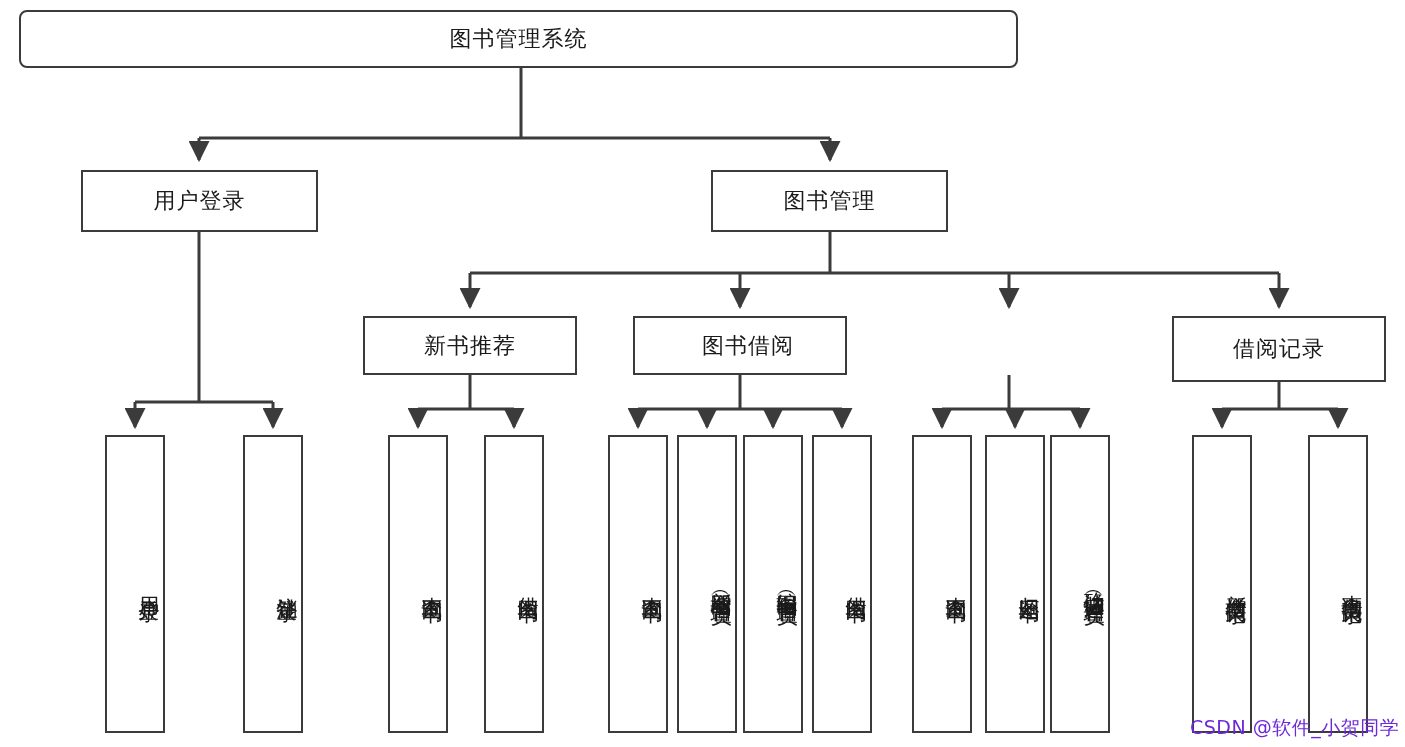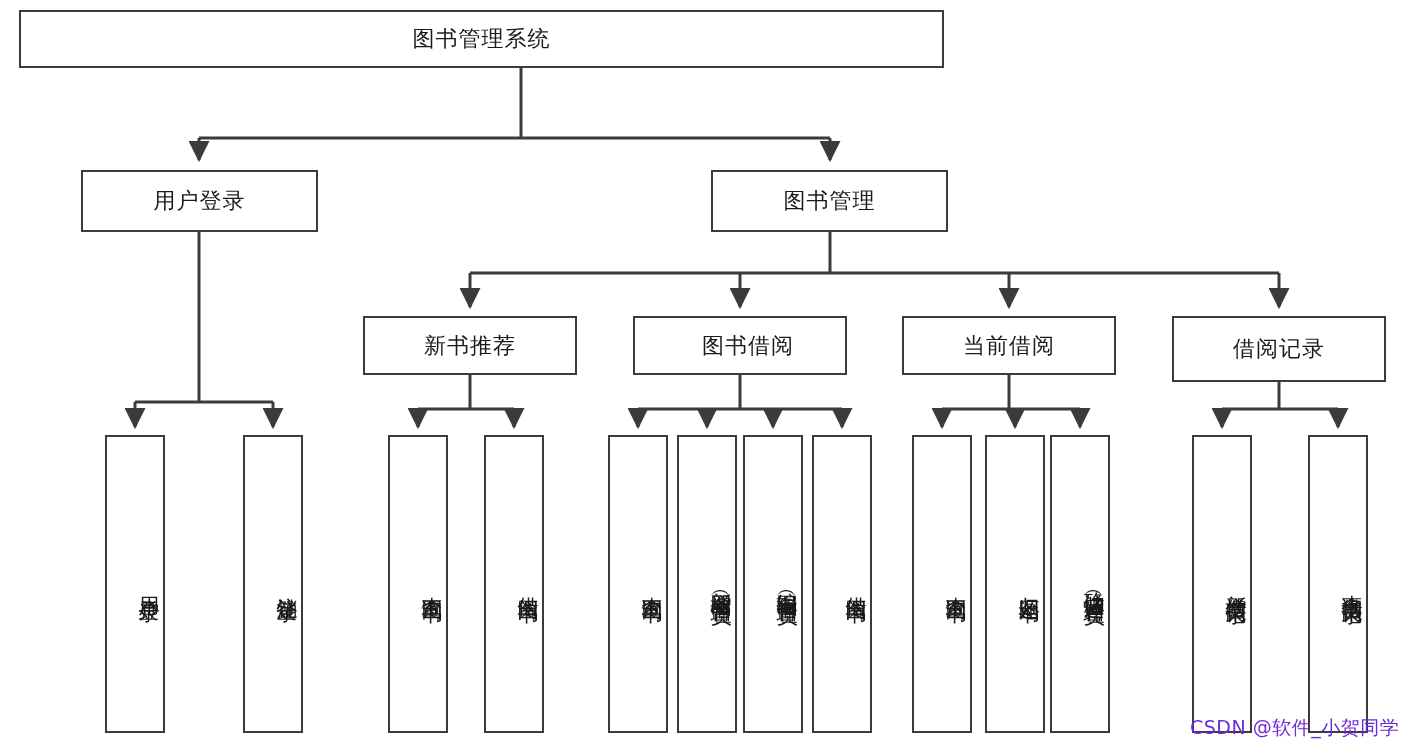--- a/index.html
+++ b/index.html
@@ -111,39 +111,36 @@
       <path d="M 1015 409 L 1015 427" marker-end="url(#arrow)"></path>
       <path d="M 1080 409 L 1080 427" marker-end="url(#arrow)"></path>
 
       <path d="M 1279 375 L 1279 409"></path>
       <path d="M 1222 409 L 1338 409"></path>
       <path d="M 1222 409 L 1222 427" marker-end="url(#arrow)"></path>
       <path d="M 1338 409 L 1338 427" marker-end="url(#arrow)"></path>
     </g>
   </svg>
 
-  <div class="node horiz" style="left:19px; top:10px; width:925px; height:58px;">
+  <div class="node horiz" style="left:19px; top:10px; width:999px; height:58px;border-radius:8px;">
     <span class="lbl">图书管理系统</span>
   </div>
 
   <div class="node horiz" style="left:81px; top:170px; width:237px; height:62px;">
     <span class="lbl">用户登录</span>
   </div>
   <div class="node horiz" style="left:711px; top:170px; width:237px; height:62px;">
     <span class="lbl">图书管理</span>
   </div>
 
   <div class="node horiz" style="left:363px; top:316px; width:214px; height:59px;">
     <span class="lbl">新书推荐</span>
   </div>
   <div class="node horiz" style="left:633px; top:316px; width:214px; height:59px;padding-left:16px;">
     <span class="lbl">图书借阅</span>
-  </div>
-  <div class="node horiz" style="left:902px; top:316px; width:214px; height:59px;">
-    <span class="lbl">当前借阅</span>
   </div>
   <div class="node horiz" style="left:1172px; top:316px; width:214px; height:66px;">
     <span class="lbl">借阅记录</span>
   </div>
 
   <div class="node vert" style="left:105px; top:435px; width:60px; height:298px;">
     <span class="lbl">用户登录</span>
   </div>
   <div class="node vert" style="left:243px; top:435px; width:60px; height:298px;">
     <span class="lbl">注销登录</span>

